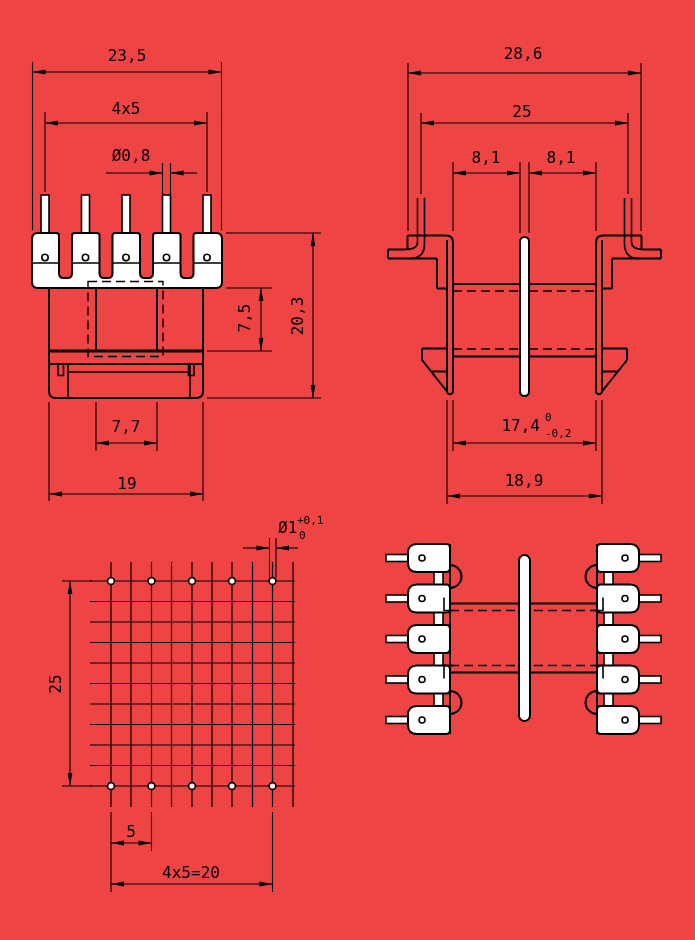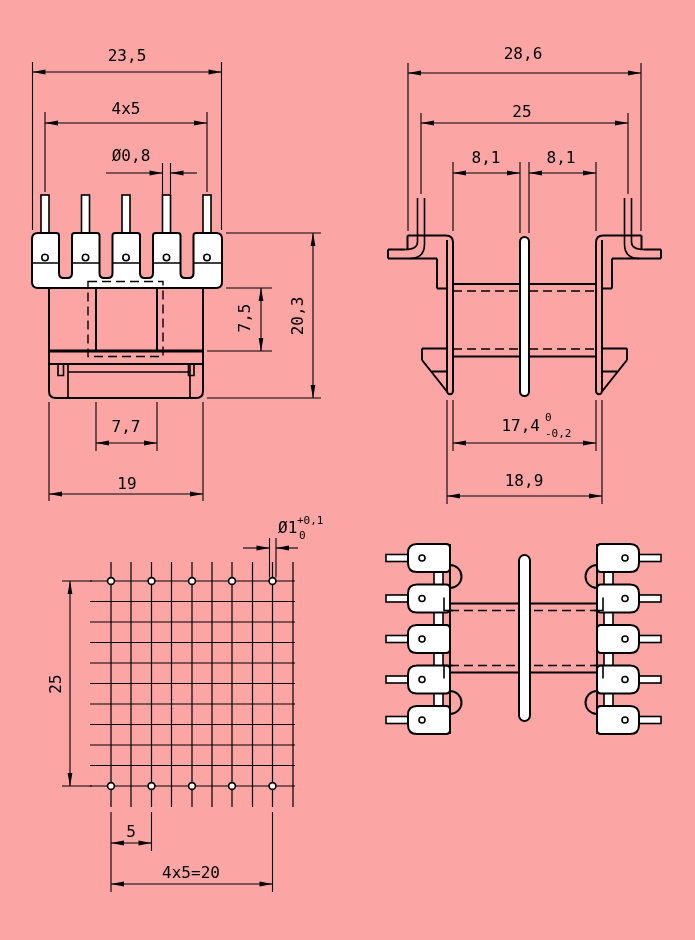--- a/index.html
+++ b/index.html
@@ -1,16 +1,16 @@
 <!DOCTYPE html>
 <html><head>
 <meta charset="utf-8">
 <style>
   html,body{margin:0;padding:0;background:#ffffff;}
-  .stage{position:relative;width:695px;height:940px;background:#fca5a5;overflow:hidden;}
+  .stage{position:relative;width:695px;height:940px;background:#ef4444;overflow:hidden;}
   svg{display:block;}
   svg text{font-family:"DejaVu Sans Mono","Liberation Mono",monospace;font-size:16px;fill:#000;}
   svg text.tol{font-size:11px;}
   .geo{fill:none;stroke:#000;stroke-width:2;stroke-linejoin:round;}
   .geo-fill{fill:#ffffff;stroke:#000;stroke-width:2;stroke-linejoin:round;}
   .med{fill:none;stroke:#000;stroke-width:1.6;}
   .med-fill{fill:#ffffff;stroke:#000;stroke-width:1.6;}
   .bold{fill:none;stroke:#000;stroke-width:3;}
   .dim{fill:none;stroke:#000;stroke-width:1.1;}
   .dash{fill:none;stroke:#000;stroke-width:1.4;stroke-dasharray:9 5;}

